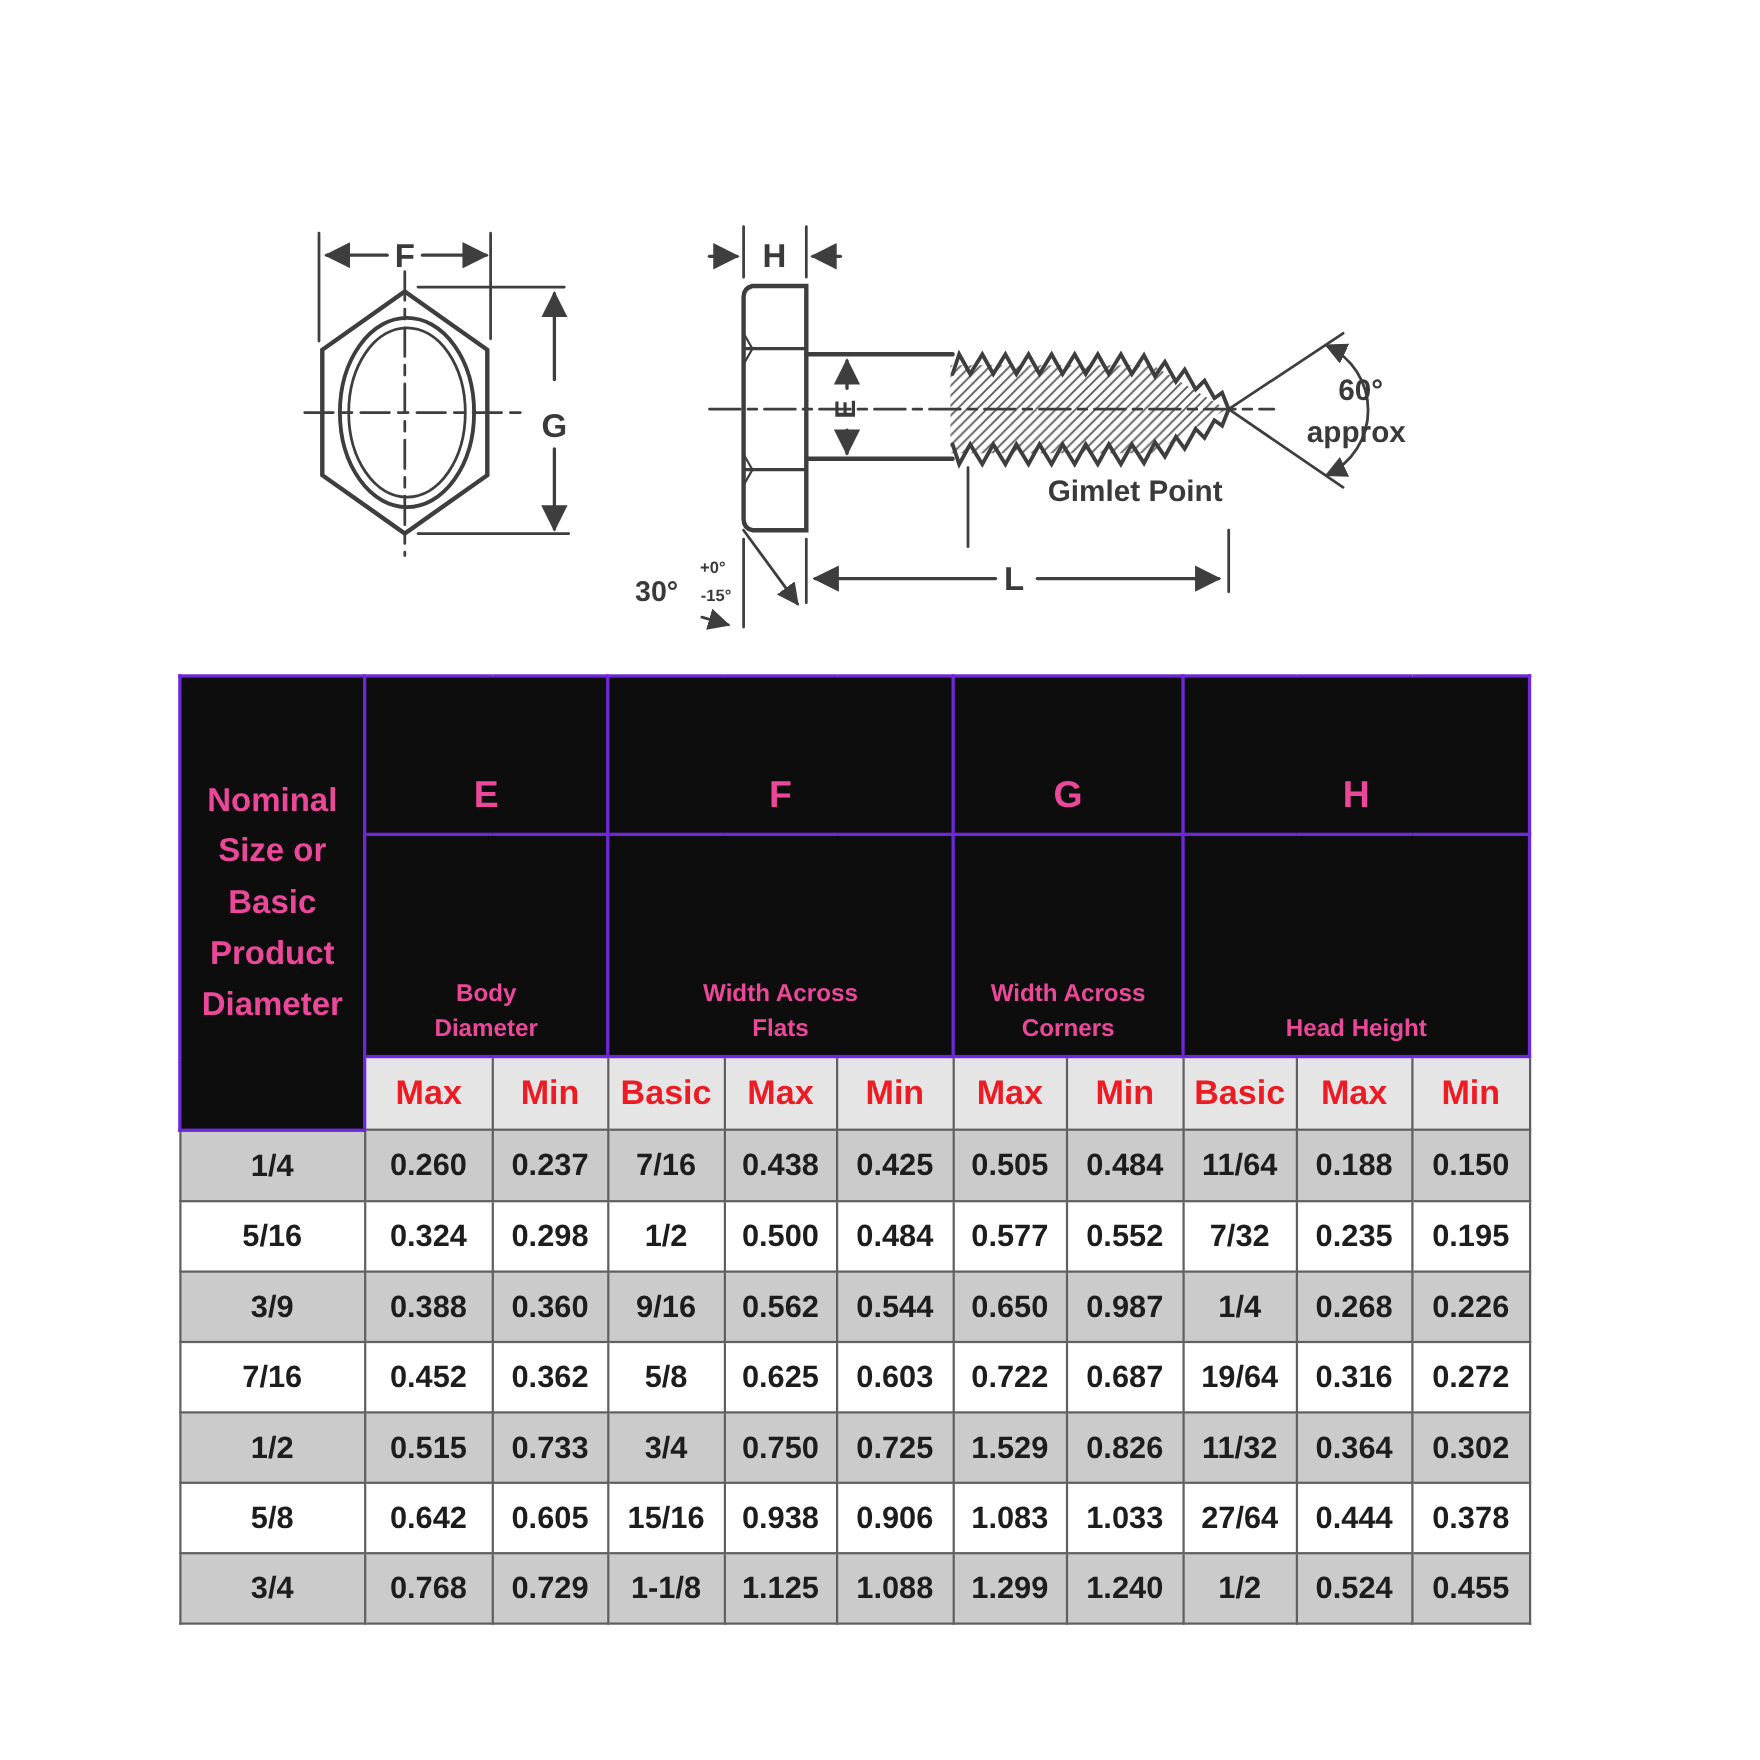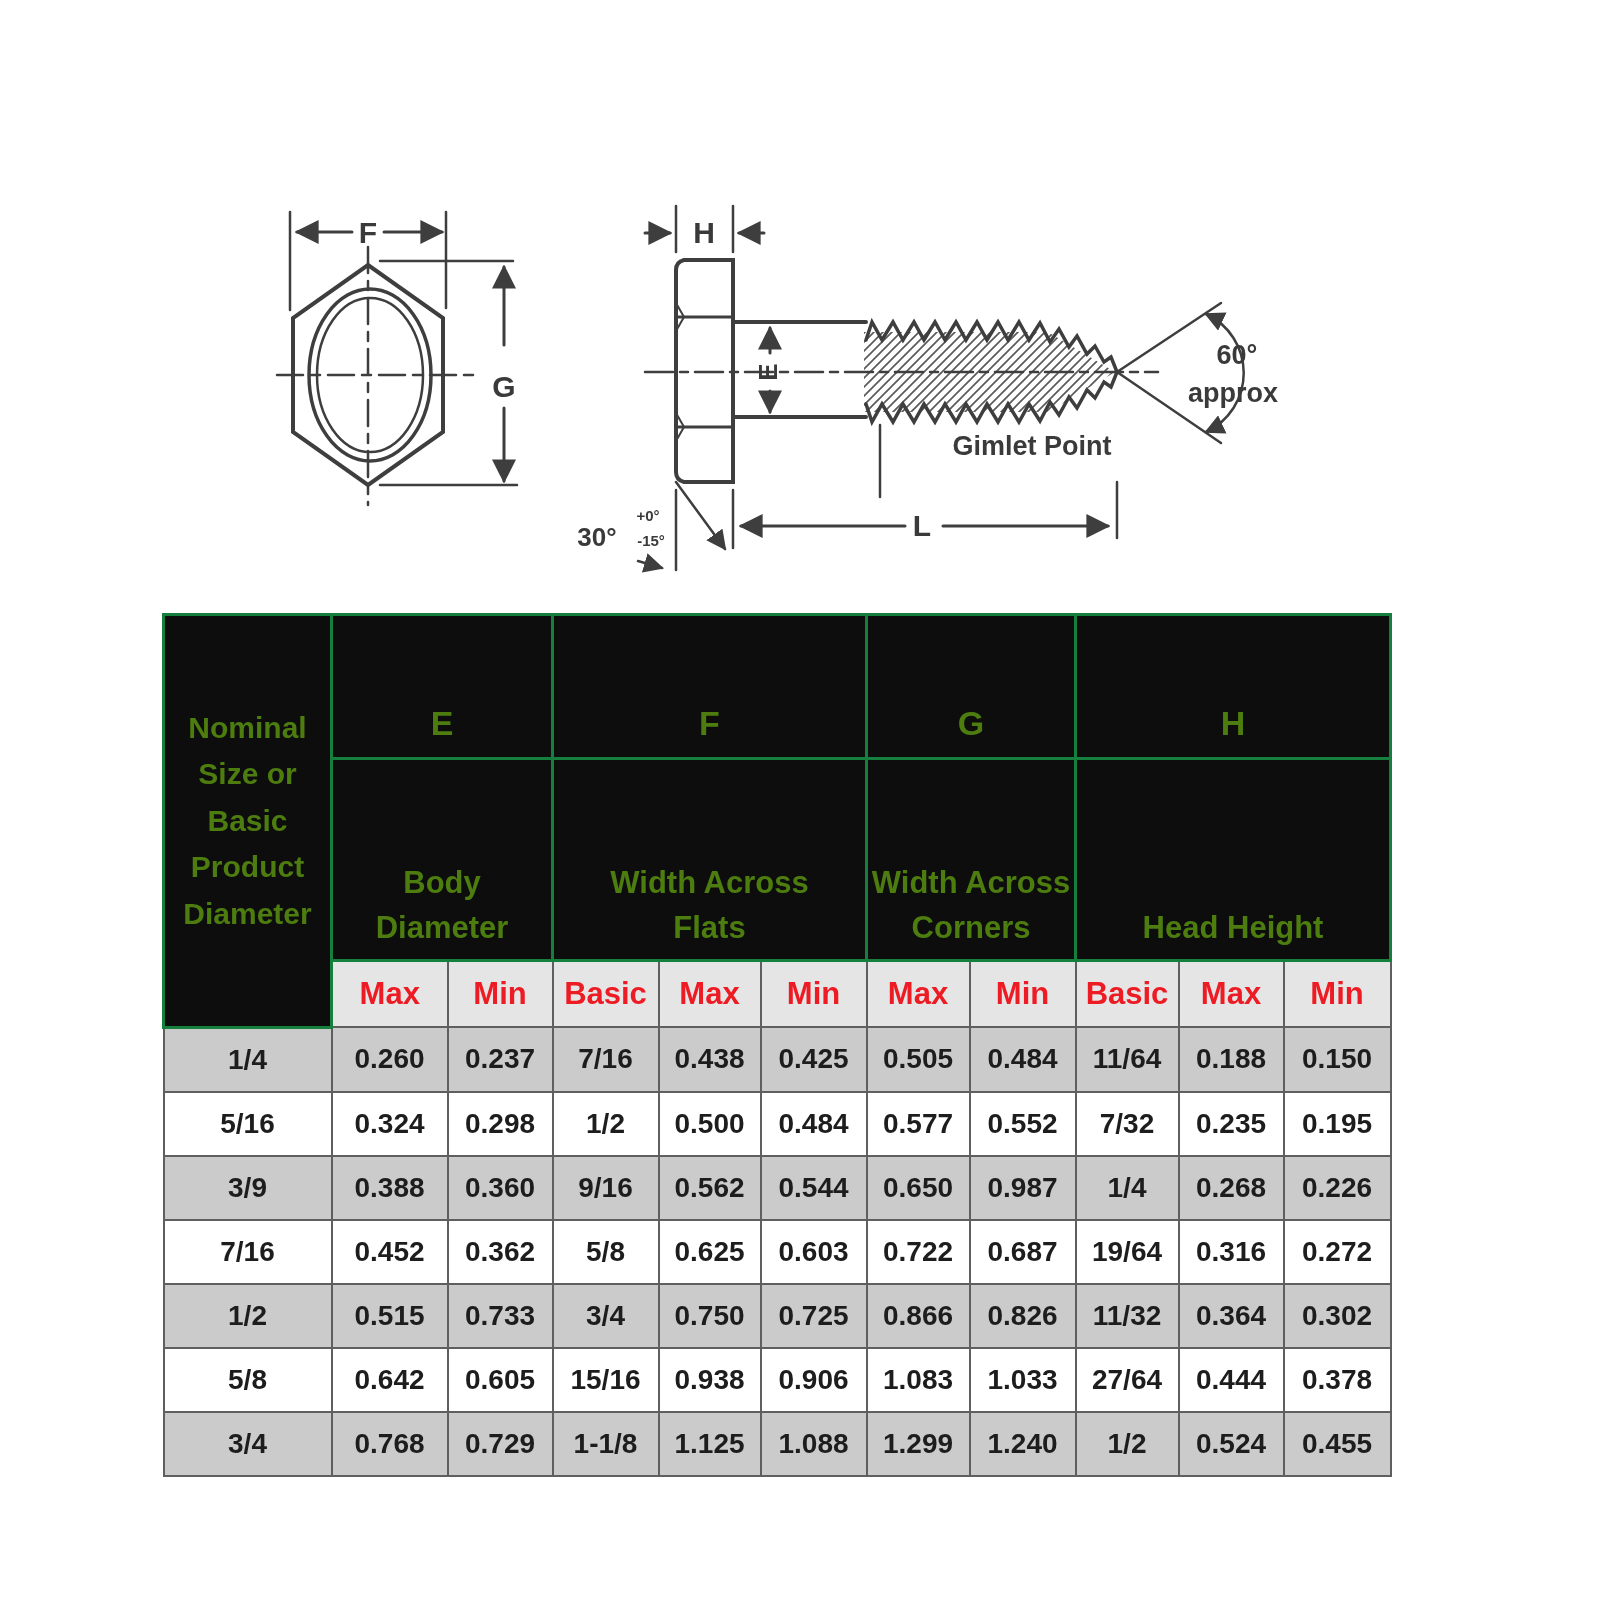--- a/index.html
+++ b/index.html
@@ -17,28 +17,28 @@
   .small-label { font-size:15px; fill:#4f4f4f; }
   .deg30-label { font-size:26px; fill:#4f4f4f; }
   .e-label { font-size:26px; }
 
   table.spec {
     position:absolute; left:162px; top:613px; width:1228px;
     border-collapse:collapse; table-layout:fixed;
     border:2px solid #8d8d8d;
     font-weight:bold; text-align:center;
   }
-  table.spec thead th { background:#0d0d0d; color:#4d7c0f; border:3px solid #15803d; }
+  table.spec thead th { background:#0d0d0d; color:#ec4899; border:3px solid #6d28d9; }
   th.corner {
     font-size:30px; line-height:1.55; vertical-align:middle;
     white-space:pre-line; padding:0 6px;
   }
   tr.r1 th.letter { height:126px; vertical-align:bottom; padding-bottom:14px; font-size:34px; }
   tr.r2 th.gname  { height:190px; vertical-align:bottom; padding-bottom:8px;
-                    font-size:31px; line-height:1.45; white-space:pre-line; }
+                    font-size:22px; line-height:1.45; white-space:pre-line; }
   tr.r3 th.sub {
     background:#e5e5e5; color:#ed1c24; font-size:31px; height:62px;
     border:2px solid #5f5f5f; border-top:3px solid #0d0d0d;
   }
   tbody td {
     height:60px; font-size:28px; color:#1d1d1d;
     border:2px solid #5f5f5f;
   }
   tbody tr:nth-child(odd)  { background:#cbcbcb; }
   tbody tr:nth-child(even) { background:#ffffff; }
@@ -222,21 +222,21 @@
         <td>0.316</td>
         <td>0.272</td>
       </tr>
       <tr>
         <td>1/2</td>
         <td>0.515</td>
         <td>0.733</td>
         <td>3/4</td>
         <td>0.750</td>
         <td>0.725</td>
-        <td>0.866</td>
+        <td>1.529</td>
         <td>0.826</td>
         <td>11/32</td>
         <td>0.364</td>
         <td>0.302</td>
       </tr>
       <tr>
         <td>5/8</td>
         <td>0.642</td>
         <td>0.605</td>
         <td>15/16</td>

